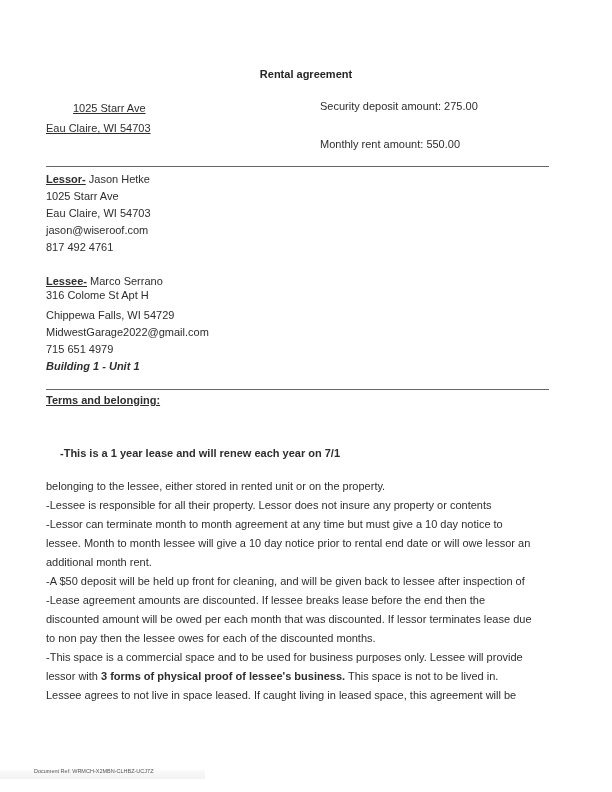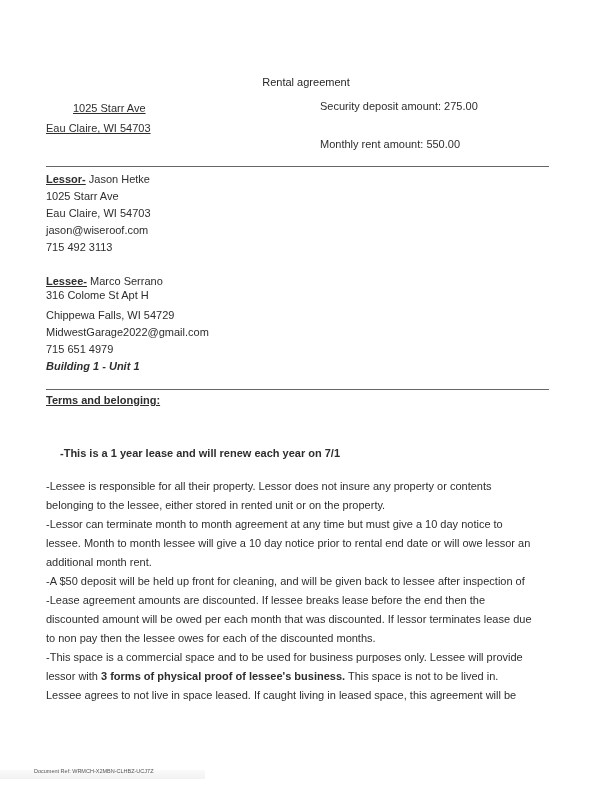--- a/index.html
+++ b/index.html
@@ -5,21 +5,21 @@
     html, body { margin: 0; padding: 0; }
     body {
       width: 612px; height: 792px;
       background: #ffffff;
       position: relative;
       overflow: hidden;
       font-family: "Liberation Sans", sans-serif;
       color: #2a2a2a;
     }
     .abs { position: absolute; white-space: nowrap; }
-    .title { top: 76px; left: 0; width: 612px; text-align: center; font-size: 11px; font-weight: normal; color: #262626; }
+    .title { top: 68px; left: 0; width: 612px; text-align: center; font-size: 11px; font-weight: bold; color: #262626; }
     .t { font-size: 11px; line-height: 15px; color: #2e2e2e; }
     .u { text-decoration: underline; }
     .b { font-weight: bold; }
     .hr { position: absolute; height: 1px; background: #666; }
     .body-block { position: absolute; left: 46px; width: 530px; font-size: 11px; line-height: 19px; color: #2e2e2e; }
     .body-block p { margin: 0; white-space: nowrap; }
     .footer { top: 768px; left: 34px; font-size: 5.5px; color: #555; }
     .footer-bar { position: absolute; top: 770px; left: 0; width: 205px; height: 9px; background: linear-gradient(#fafafa,#f2f2f2); }
   </style>
 </head>
@@ -35,43 +35,43 @@
 
 <div class="hr" style="top:166px; left:46px; width:503px;"></div>
 
 <div>
   <div class="abs t" style="top:172px; left:46px;">
     <span class="b u">Lessor-</span><span> Jason Hetke</span>
   </div>
   <div class="abs t" style="top:189px; left:46px;">1025 Starr Ave</div>
   <div class="abs t" style="top:206px; left:46px;">Eau Claire, WI 54703</div>
   <div class="abs t" style="top:223px; left:46px;">jason@wiseroof.com</div>
-  <div class="abs t" style="top:240px; left:46px;">715 492 3113</div>
+  <div class="abs t" style="top:240px; left:46px;">817 492 4761</div>
 </div>
 
 <div>
   <div class="abs t" style="top:274px; left:46px;">
     <span class="b u">Lessee-</span><span> Marco Serrano</span>
   </div>
   <div class="abs t" style="top:288px; left:46px;">316 Colome St Apt H</div>
   <div class="abs t" style="top:308px; left:46px;">Chippewa Falls, WI 54729</div>
   <div class="abs t" style="top:325px; left:46px;">MidwestGarage2022@gmail.com</div>
   <div class="abs t" style="top:342px; left:46px;">715 651 4979</div>
   <div class="abs t b" style="top:359px; left:46px;font-style:italic;">Building 1 - Unit 1</div>
 </div>
 
 <div class="hr" style="top:389px; left:46px; width:503px;"></div>
 
 <div class="abs t b u" style="top:393px; left:46px;">Terms and belonging:</div>
 
 <div class="abs t b" style="top:446px; left:60px;">-This is a 1 year lease and will renew each year on 7/1</div>
 
 <div class="body-block" style="top:477px;">
+  <p>belonging to the lessee, either stored in rented unit or on the property.</p>
   <p>-Lessee is responsible for all their property.  Lessor does not insure any property or contents</p>
-  <p>belonging to the lessee, either stored in rented unit or on the property.</p>
   <p>-Lessor can terminate month to month agreement at any time but must give a 10 day notice to</p>
   <p>lessee.  Month to month lessee will give a 10 day notice prior to rental end date or will owe lessor an</p>
   <p>additional month rent.</p>
   <p>-A $50 deposit will be held up front for cleaning, and will be given back to lessee after inspection of</p>
   <p>-Lease agreement amounts are discounted.  If lessee breaks lease before the end then the</p>
   <p>discounted amount will be owed per each month that was discounted.  If lessor terminates lease due</p>
   <p>to non pay then the lessee owes for each of the discounted months.</p>
   <p>-This space is a commercial space and to be used for business purposes only.  Lessee will provide</p>
   <p><span>lessor with </span><span class="b">3 forms of physical proof of lessee's business.</span><span>  This space is not to be lived in.</span></p>
   <p>Lessee agrees to not live in space leased.  If caught living in leased space, this agreement will be</p>

